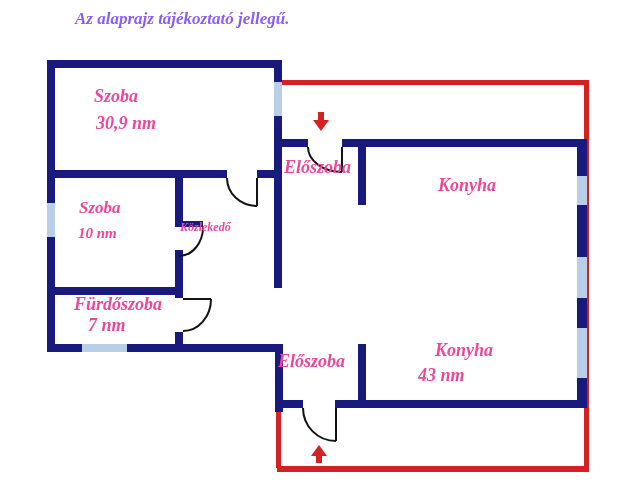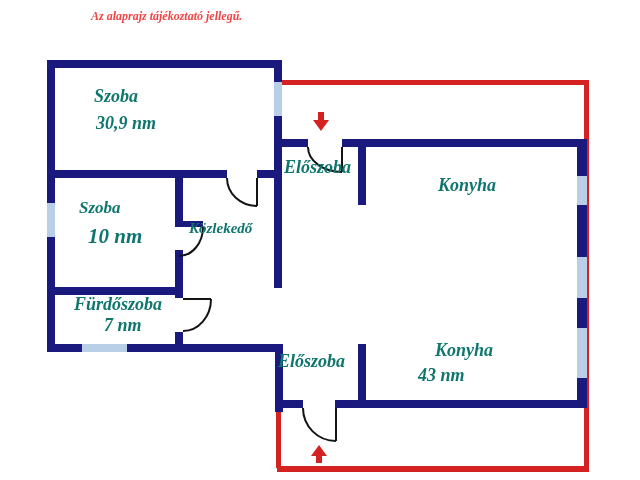--- a/index.html
+++ b/index.html
@@ -9,45 +9,45 @@
     background:#ffffff;
     overflow:hidden;
     font-family:"Liberation Serif", serif;
   }
   .canvas svg{position:absolute;left:0;top:0;}
   .lbl{
     position:absolute;
     font-family:"Liberation Serif", serif;
     font-weight:bold;
     font-style:italic;
-    color:#0f766e;
+    color:#ec4899;
     font-size:18px;
     line-height:1;
     white-space:nowrap;
   }
   .title{
     position:absolute;
-    left:91px;top:9px;
+    left:75px;top:9px;
     font-family:"Liberation Serif", serif;
     font-weight:bold;
     font-style:italic;
-    color:#ef4444;
-    font-size:12px;
+    color:#8b5cf6;
+    font-size:17px;
     line-height:1.2;
     white-space:nowrap;
   }
   .t-szoba1n{left:94px;top:87px;}
   .t-szoba1a{left:96px;top:114px;}
   .t-szoba2n{left:79px;top:199px;font-size:17px;}
-  .t-szoba2a{left:88px;top:226px;font-size:21px;}
-  .t-kozlekedo{left:189px;top:221px;font-size:15px;}
+  .t-szoba2a{left:78px;top:226px;font-size:15px;}
+  .t-kozlekedo{left:180px;top:221px;font-size:12px;}
   .t-eloszoba-top{left:284px;top:158px;}
   .t-konyha{left:438px;top:164px;margin-top:12px;}
   .t-furdoszoba{left:74px;top:295px;}
-  .t-furdoszoba-a{left:104px;top:316px;}
+  .t-furdoszoba-a{left:88px;top:316px;}
   .t-eloszoba-bottom{left:278px;top:352px;}
   .t-nappali{left:435px;top:341px;}
   .t-nappali-a{left:418px;top:366px;}
 </style>
 </head>
 <body>
 
 <div class="canvas">
 
   <svg width="640" height="480" viewBox="0 0 640 480">

